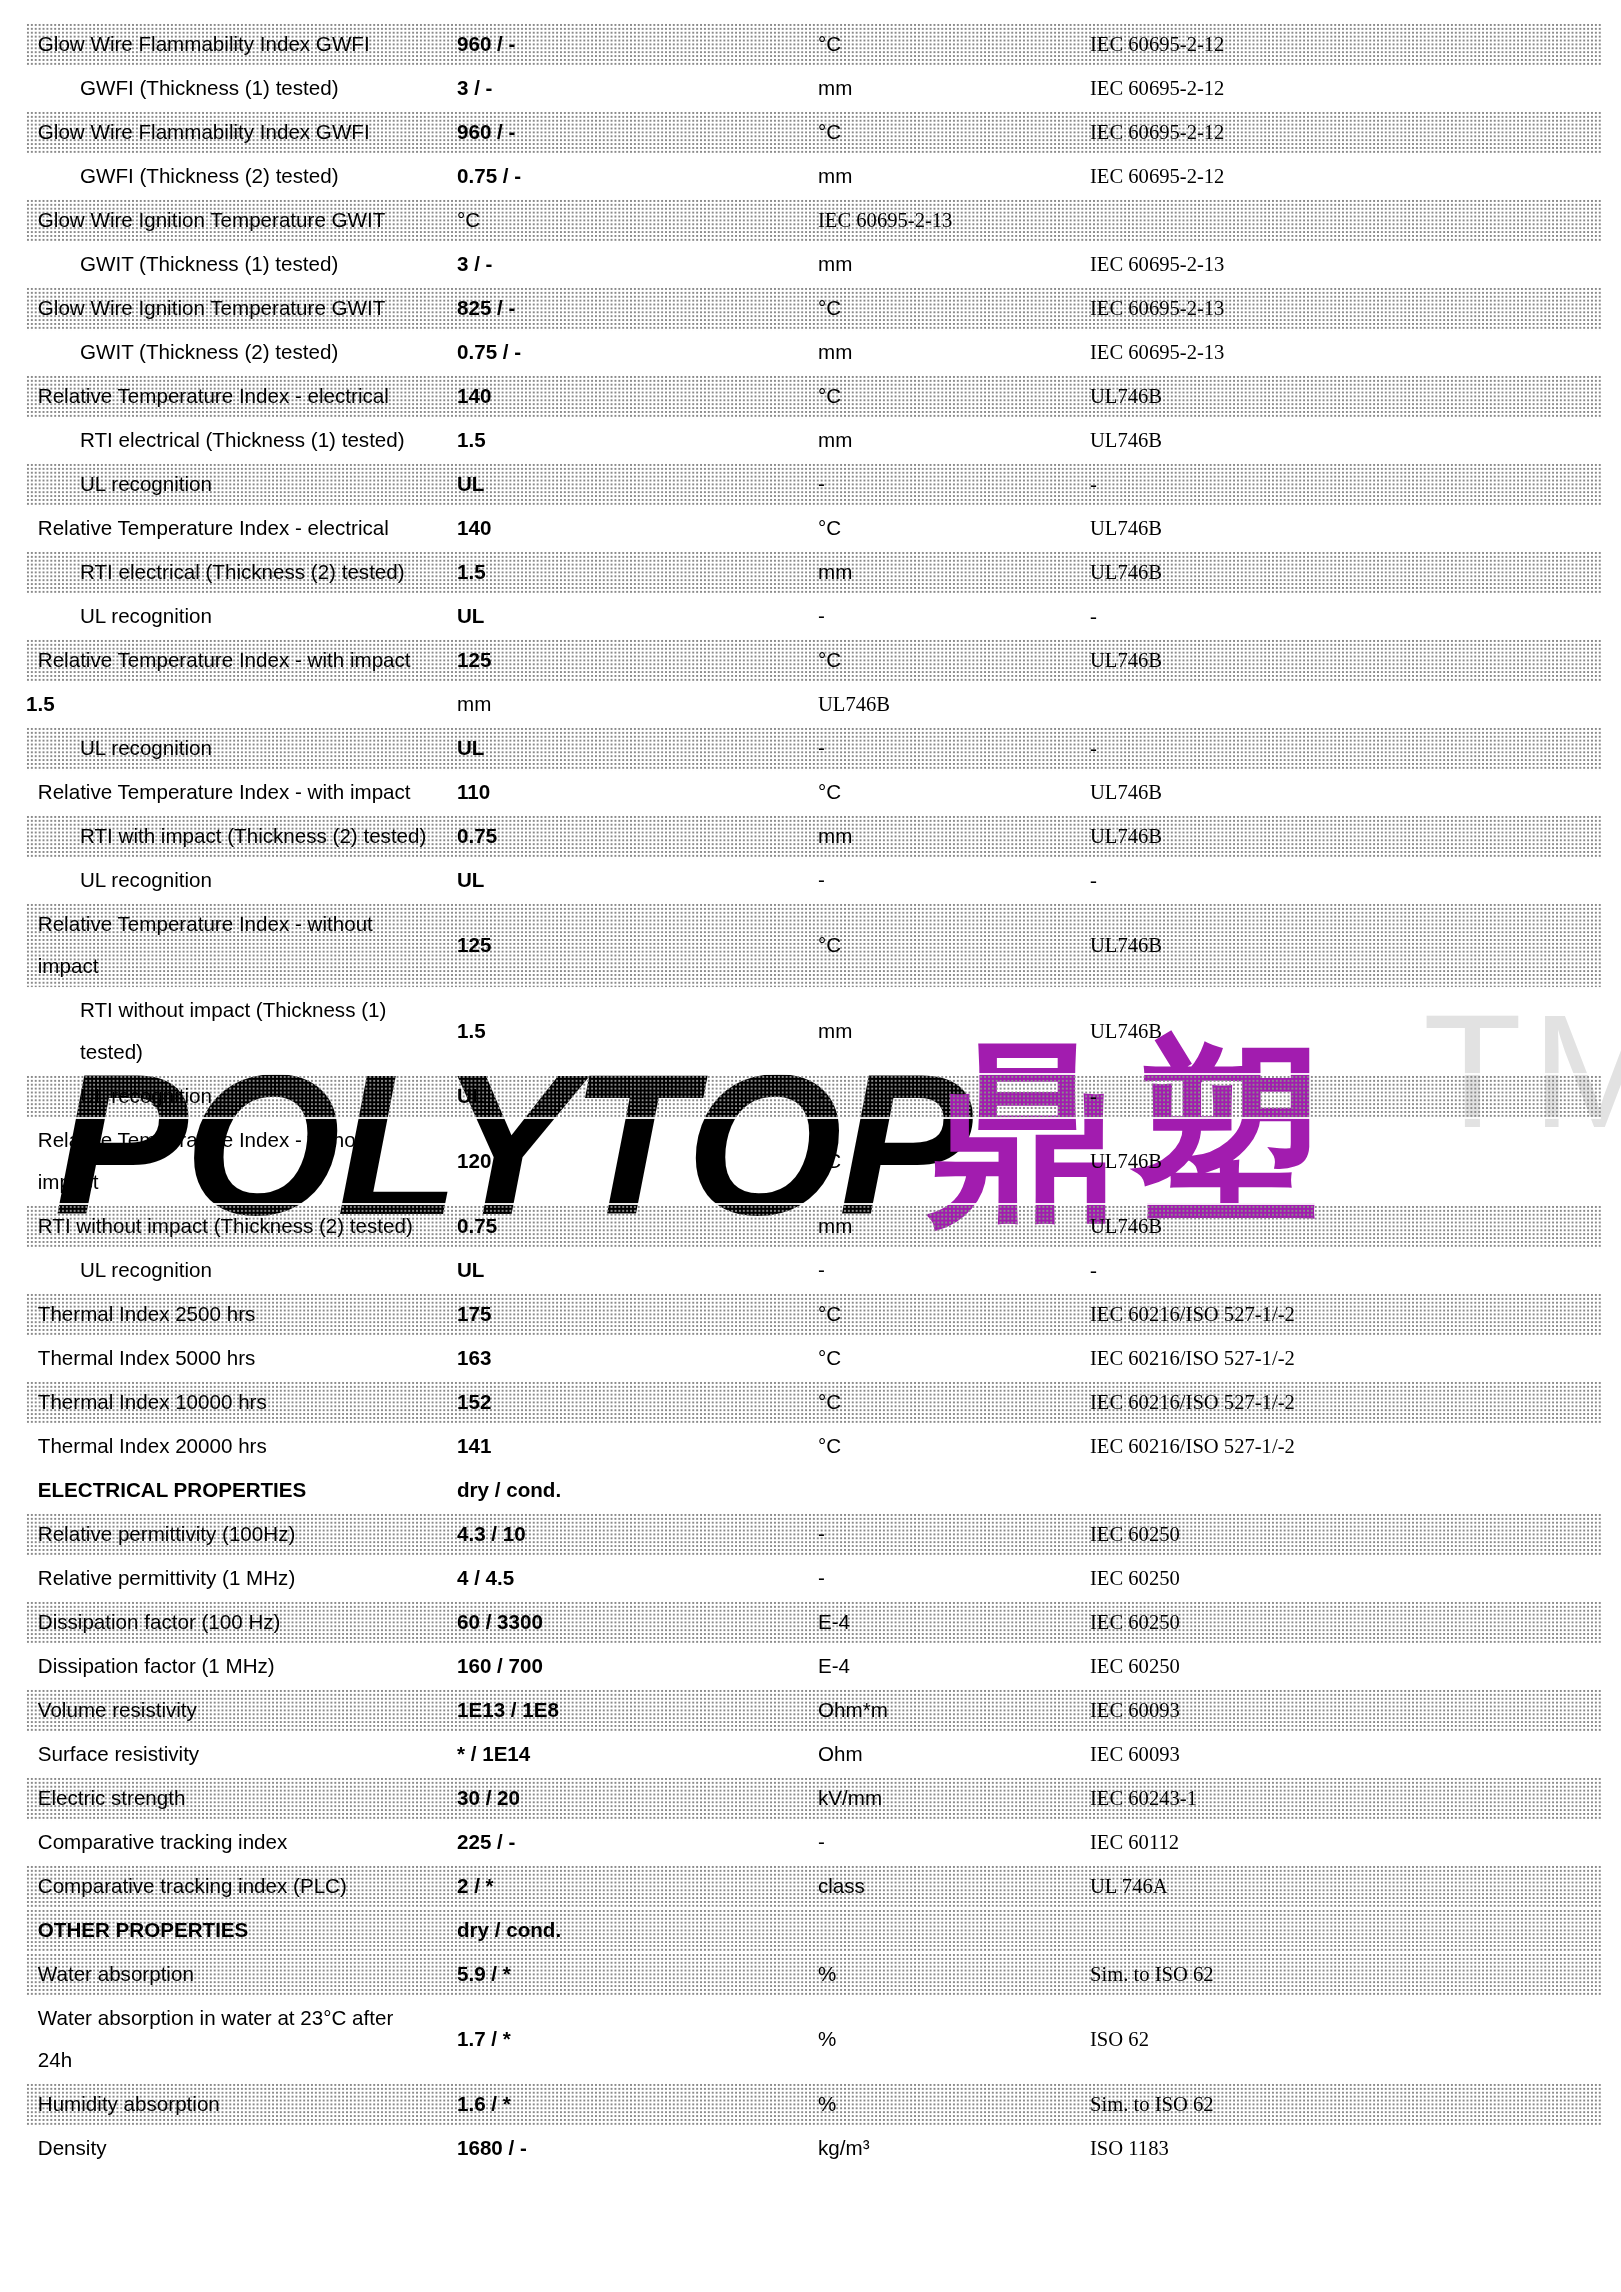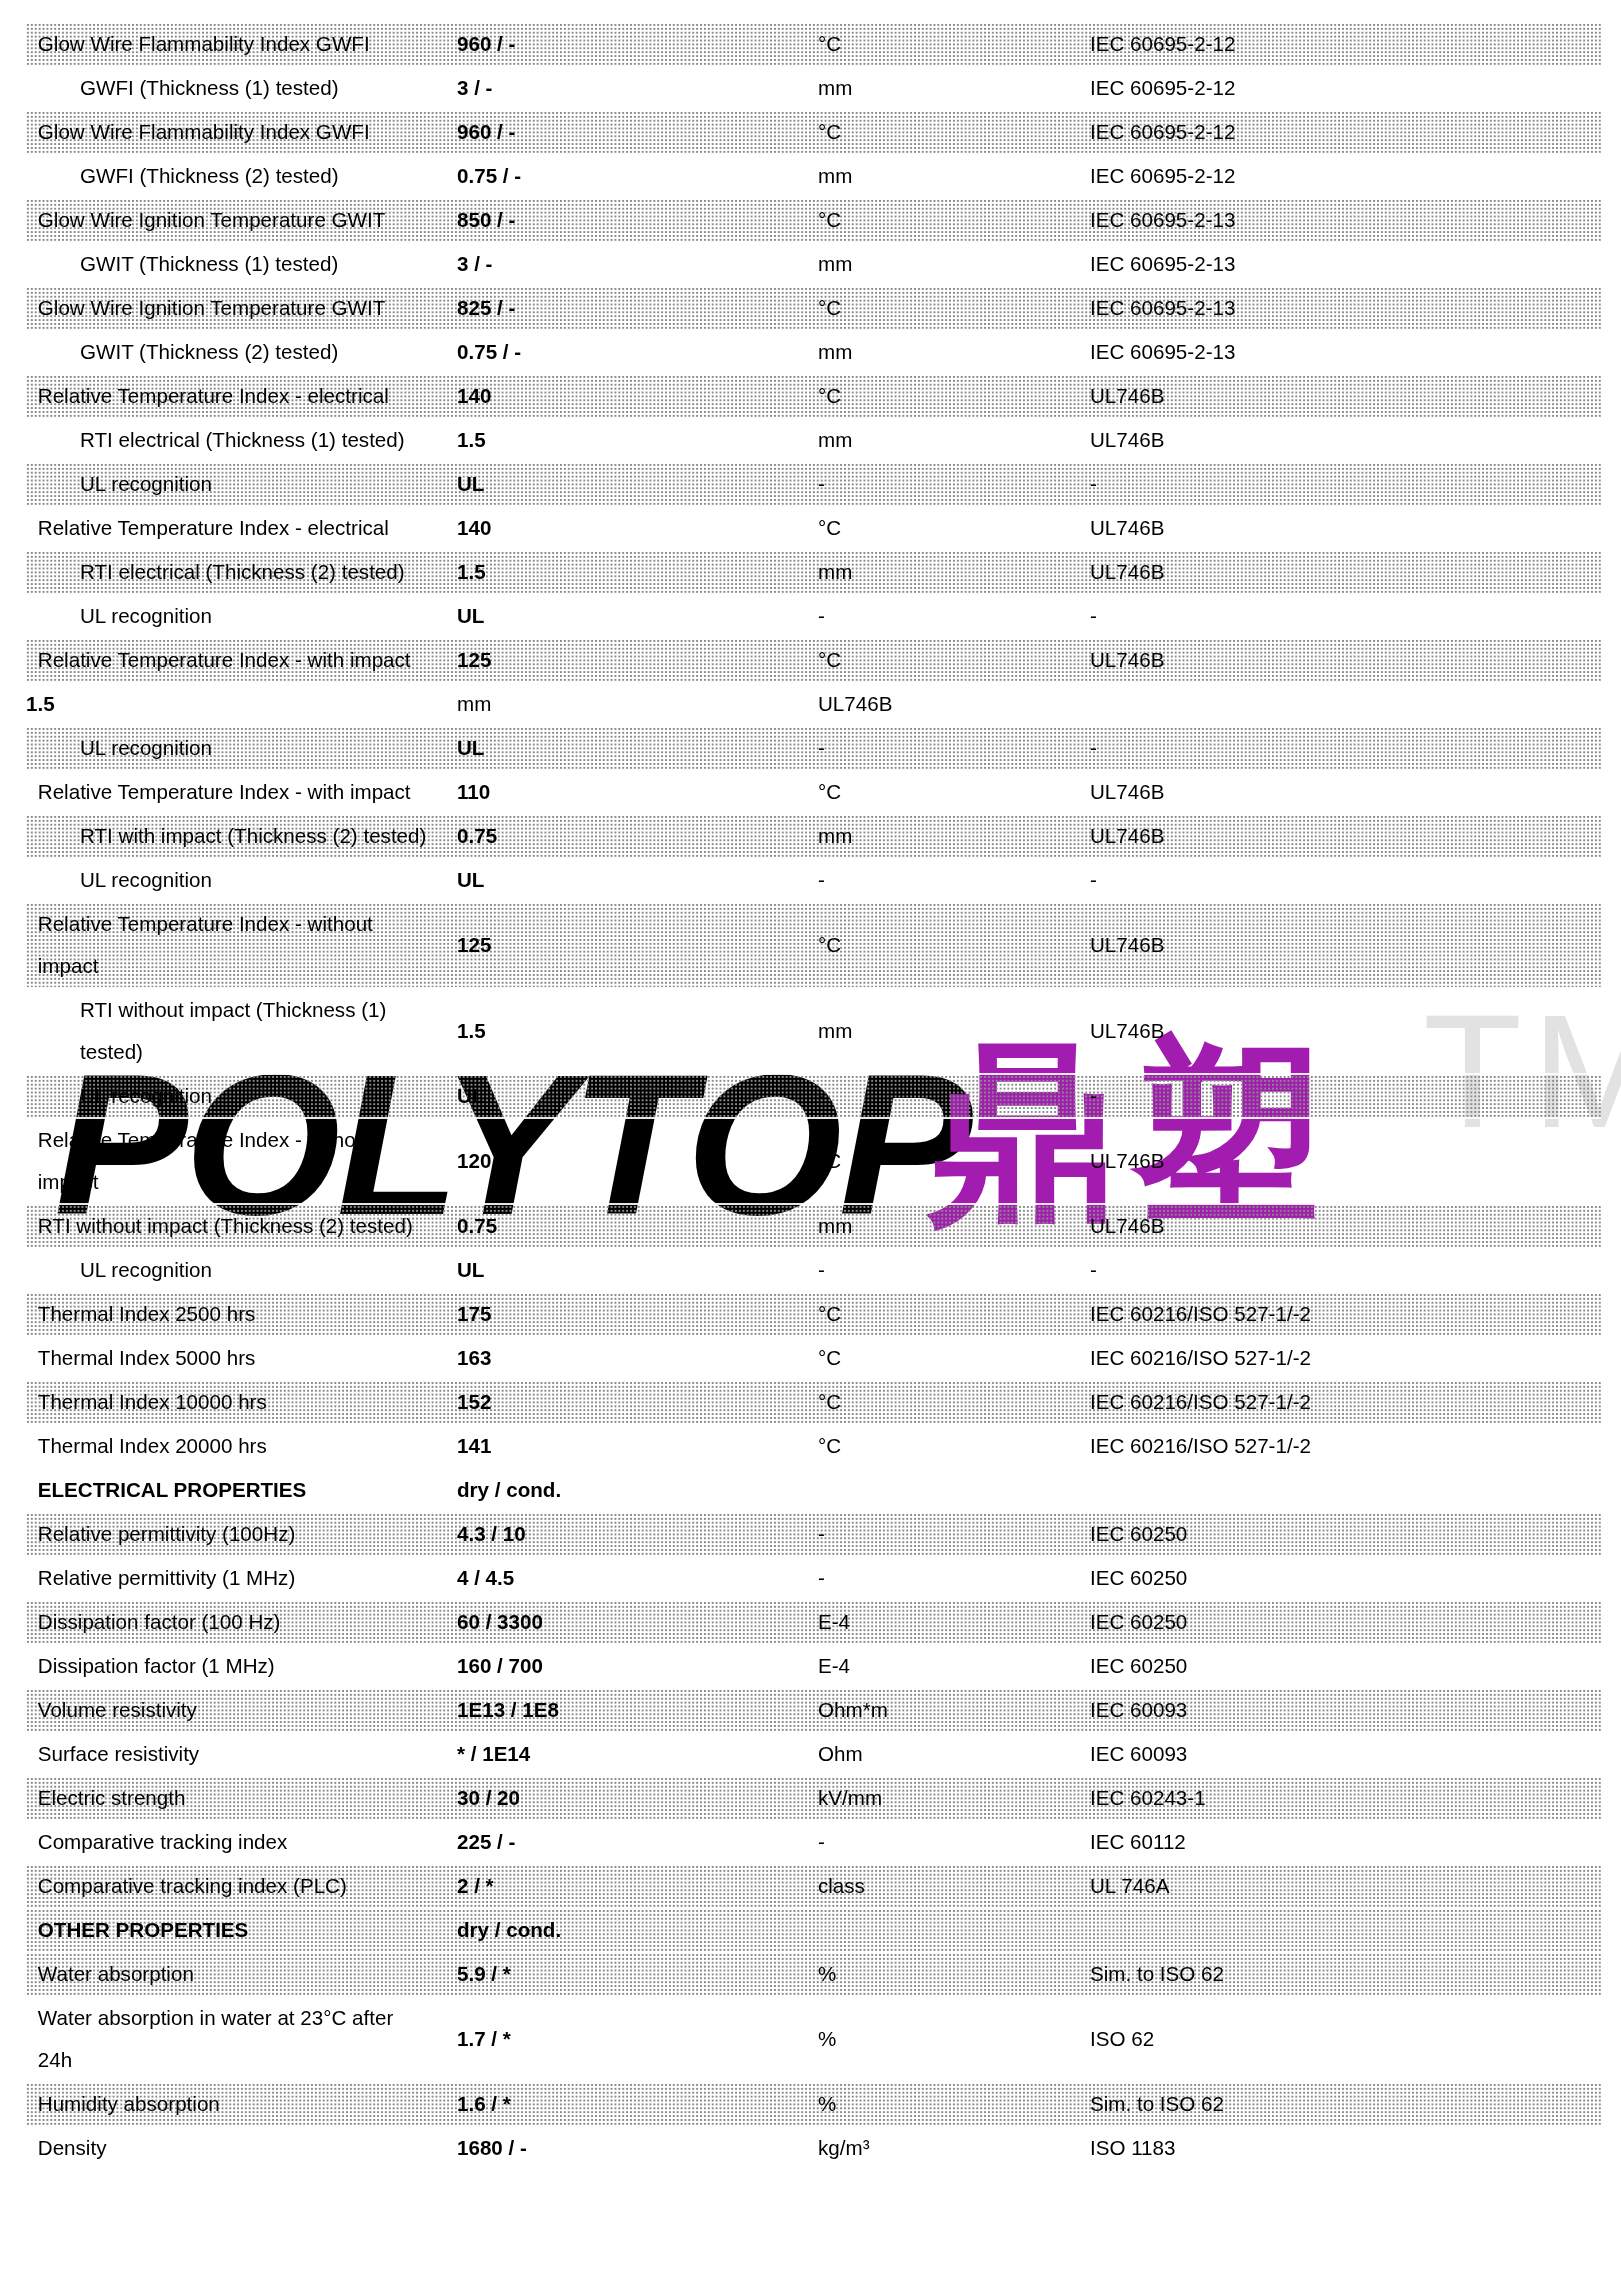--- a/index.html
+++ b/index.html
@@ -59,21 +59,21 @@
   }
   .cell{
     font-size:20.6px;
     line-height:42px;
     white-space:pre-line;
   }
   .c-prop{padding-left:11.8px;}
   .c-prop.indent{padding-left:54px;}
   .c-val{font-weight:bold;}
   .c-unit{padding-left:0;}
-  .c-std{padding-left:0;}
+  .c-std{padding-left:0;font-family:Liberation Serif, serif;}
   .row.section .c-prop{font-weight:bold;}
 </style>
 </head>
 <body>
 
 <div class="watermark">
   <div class="wm-brand">POLYTOP</div>
   <div class="wm-cjk">鼎塑</div>
   <div class="wm-tm">TM</div>
 </div>
@@ -98,21 +98,20 @@
       <div class="cell c-std">IEC 60695-2-12</div>
     </div>
     <div class="row">
       <div class="cell c-prop indent">GWFI (Thickness (2) tested)</div>
       <div class="cell c-val">0.75 / -</div>
       <div class="cell c-unit">mm</div>
       <div class="cell c-std">IEC 60695-2-12</div>
     </div>
     <div class="row shaded">
       <div class="cell c-prop">Glow Wire Ignition Temperature GWIT</div>
-      <div class="cell c-val">850 / -</div>
       <div class="cell c-unit">°C</div>
       <div class="cell c-std">IEC 60695-2-13</div>
     </div>
     <div class="row">
       <div class="cell c-prop indent">GWIT (Thickness (1) tested)</div>
       <div class="cell c-val">3 / -</div>
       <div class="cell c-unit">mm</div>
       <div class="cell c-std">IEC 60695-2-13</div>
     </div>
     <div class="row shaded">

